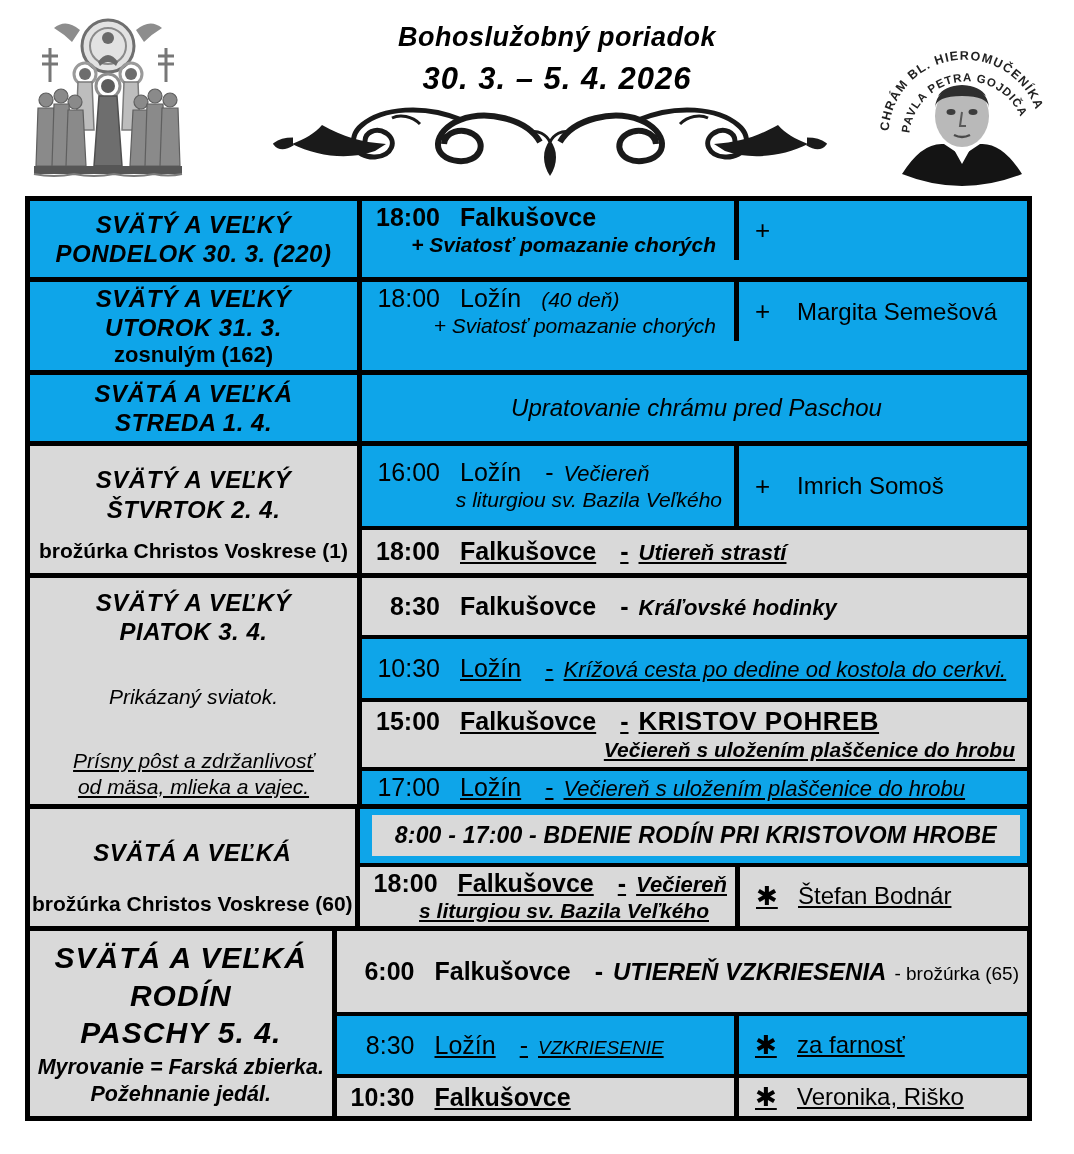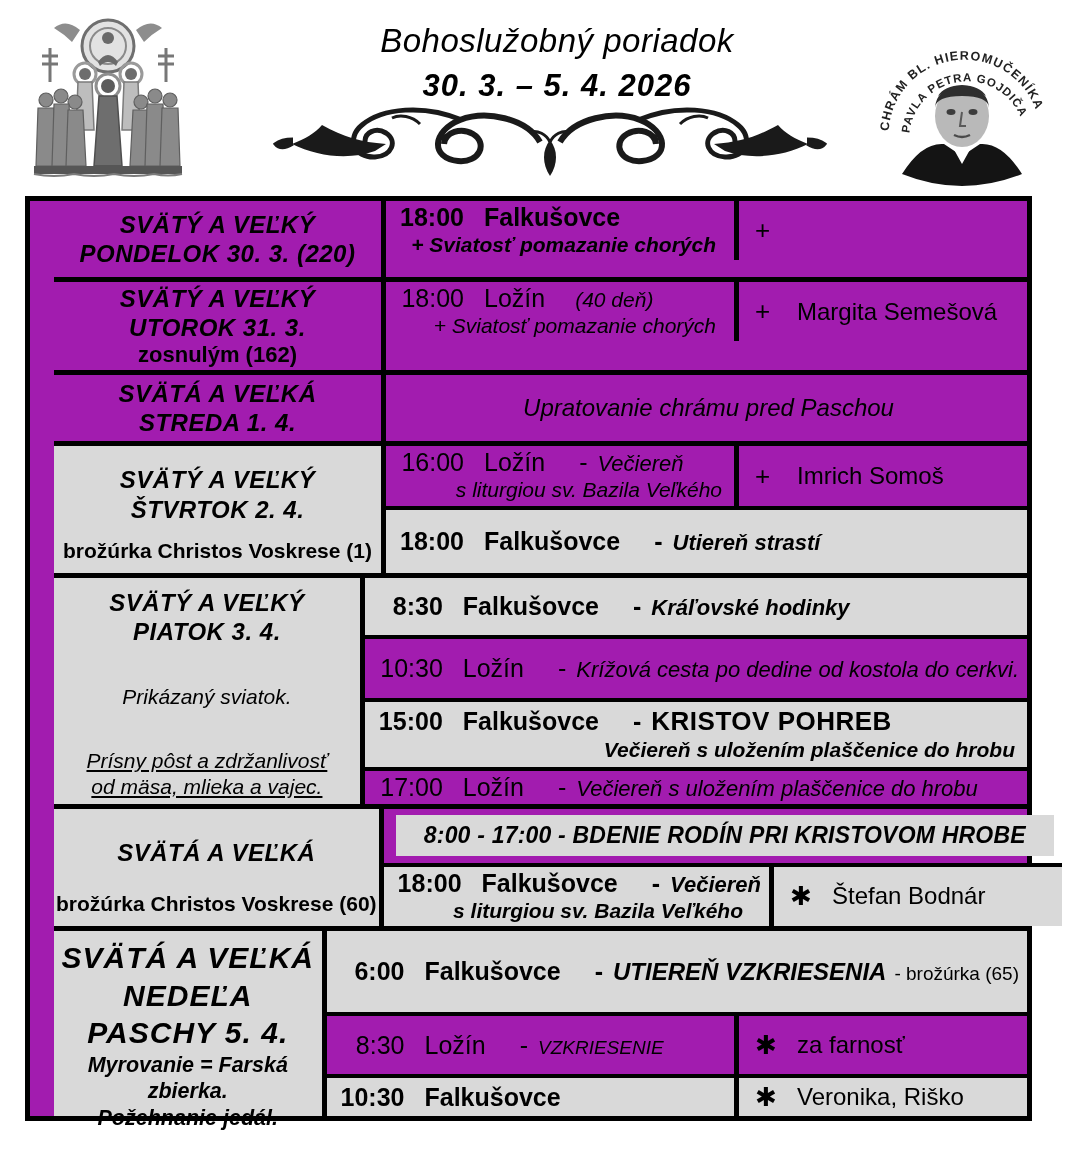--- a/index.html
+++ b/index.html
@@ -3,53 +3,53 @@
 <meta charset="utf-8">
 <style>
   html,body{margin:0;padding:0;background:#ffffff;}
   *{box-sizing:border-box;}
   body{width:1074px;height:1154px;position:relative;font-family:"Liberation Sans",sans-serif;color:#000;}
 
   
   .page-header{position:absolute;left:0;top:0;width:1074px;height:196px;}
   .icon-img{position:absolute;left:28px;top:8px;width:160px;height:172px;}
   .title-block{position:absolute;left:312px;top:22px;width:490px;text-align:center;}
-  .title-l1{font-size:33px;font-weight:normal;font-style:italic;letter-spacing:.5px;white-space:nowrap;}
+  .title-l1{font-size:27px;font-weight:bold;font-style:italic;letter-spacing:.5px;white-space:nowrap;}
   .title-l2{font-size:31px;font-weight:bold;font-style:italic;margin-top:8px;letter-spacing:1px;white-space:nowrap;}
   .flourish{position:absolute;left:272px;top:106px;width:556px;height:76px;}
   .stamp{position:absolute;left:872px;top:4px;width:176px;height:182px;}
 
   
-  .sched{position:absolute;left:25px;top:196px;width:1007px;border:5px solid #000;background:#a21caf;padding-left:24px;}
+  .sched{position:absolute;left:25px;top:196px;width:1007px;border:5px solid #000;background:#0ea5e9;}
   .row{display:flex;align-items:stretch;}
   .row + .row{border-top:5px solid #000;}
   .r0{height:76px}.r1{height:93px}.r2{height:71px}.r3{height:132px}
   .r4{height:231px}.r5{height:122px}.r6{height:190px}
 
   .day-cell{width:332px;border-right:5px solid #000;display:flex;flex-direction:column;
             justify-content:center;text-align:center;padding:4px 2px;}
   .gray{background:#d9d9d9;}
   .day-title{font-weight:bold;font-style:italic;font-size:24px;line-height:1.22;letter-spacing:.5px;}
   .day-title.big{font-size:30px;line-height:1.25;letter-spacing:1px;}
   .day-sub{font-weight:bold;font-size:22px;line-height:1.2;}
   .day-note{font-style:italic;font-size:21px;line-height:1.25;}
   .day-note.u{text-decoration:underline;}
   .day-note.bi{font-weight:bold;font-size:21.5px;}
   .day-foot{font-weight:bold;font-size:21px;padding-bottom:6px;white-space:nowrap;}
   .spread{justify-content:space-between;}
   .grow-center{flex:1;display:flex;flex-direction:column;justify-content:center;}
 
   .services{flex:1;display:flex;flex-direction:column;}
   .sub{display:flex;align-items:stretch;}
-  .sub + .sub{border-top:4px solid #000;}
+  .sub + .sub{border-top:4px solid #000;text-decoration:underline;}
   .svc-cell{flex:1;display:flex;flex-direction:column;justify-content:center;
             padding:2px 8px 2px 12px;overflow:hidden;}
   .line1{font-size:25px;white-space:nowrap;}
   .time{display:inline-block;min-width:66px;text-align:right;margin-right:20px;}
-  .place{margin-right:24px;}
+  .place{margin-right:14px;}
   .b{font-weight:bold;}
   .i{font-style:italic;}
   .svc{font-size:22px;}
   .svc.caps{font-size:24px;}
   .svc.sm{font-size:19px;}
   .note40{font-style:italic;font-size:21px;margin-left:6px;}
   .tail{font-size:19px;margin-left:8px;font-weight:normal;font-style:normal;}
   .line2{font-size:21px;font-style:italic;text-align:right;padding-right:10px;line-height:1.25;}
   .line2.b{font-weight:bold;}
   .dash{margin:0 10px;}
@@ -216,21 +216,21 @@
 
   <div class="row r3">
     <div class="day-cell gray spread">
       <div class="grow-center">
         <div class="day-title">SVÄTÝ A VEĽKÝ</div>
         <div class="day-title">ŠTVRTOK  2. 4.</div>
       </div>
       <div class="day-foot">brožúrka Christos Voskrese (1)</div>
     </div>
     <div class="services">
-      <div class="sub" style="height:60px">
+      <div class="sub" style="height:80px">
         <div class="svc-cell">
           <div class="line1"><span class="time">16:00</span><span class="place">Ložín</span><span class="dash">-</span><span class="svc i">Večiereň</span></div>
           <div class="line2" style="padding-right:4px">s liturgiou sv. Bazila Veľkého</div>
         </div>
         <div class="intent-cell">
           <span class="intent-sym">+</span>
           <span class="intent-names">Imrich Somoš</span>
         </div>
       </div>
       <div class="sub gray" style="flex:1">
@@ -301,21 +301,21 @@
           <span class="intent-names">Štefan Bodnár</span>
         </div>
       </div>
     </div>
   </div>
 
   <div class="row r6">
     <div class="day-cell gray spread" style="padding-top:8px;padding-bottom:8px">
       <div>
         <div class="day-title big">SVÄTÁ A VEĽKÁ</div>
-        <div class="day-title big">NEDEĽA</div>
+        <div class="day-title big">RODÍN</div>
         <div class="day-title big">PASCHY  5. 4.</div>
       </div>
       <div>
         <div class="day-note bi">Myrovanie  =  Farská zbierka.</div>
         <div class="day-note bi">Požehnanie jedál.</div>
       </div>
     </div>
     <div class="services">
       <div class="sub gray" style="height:81px">
         <div class="svc-cell">

